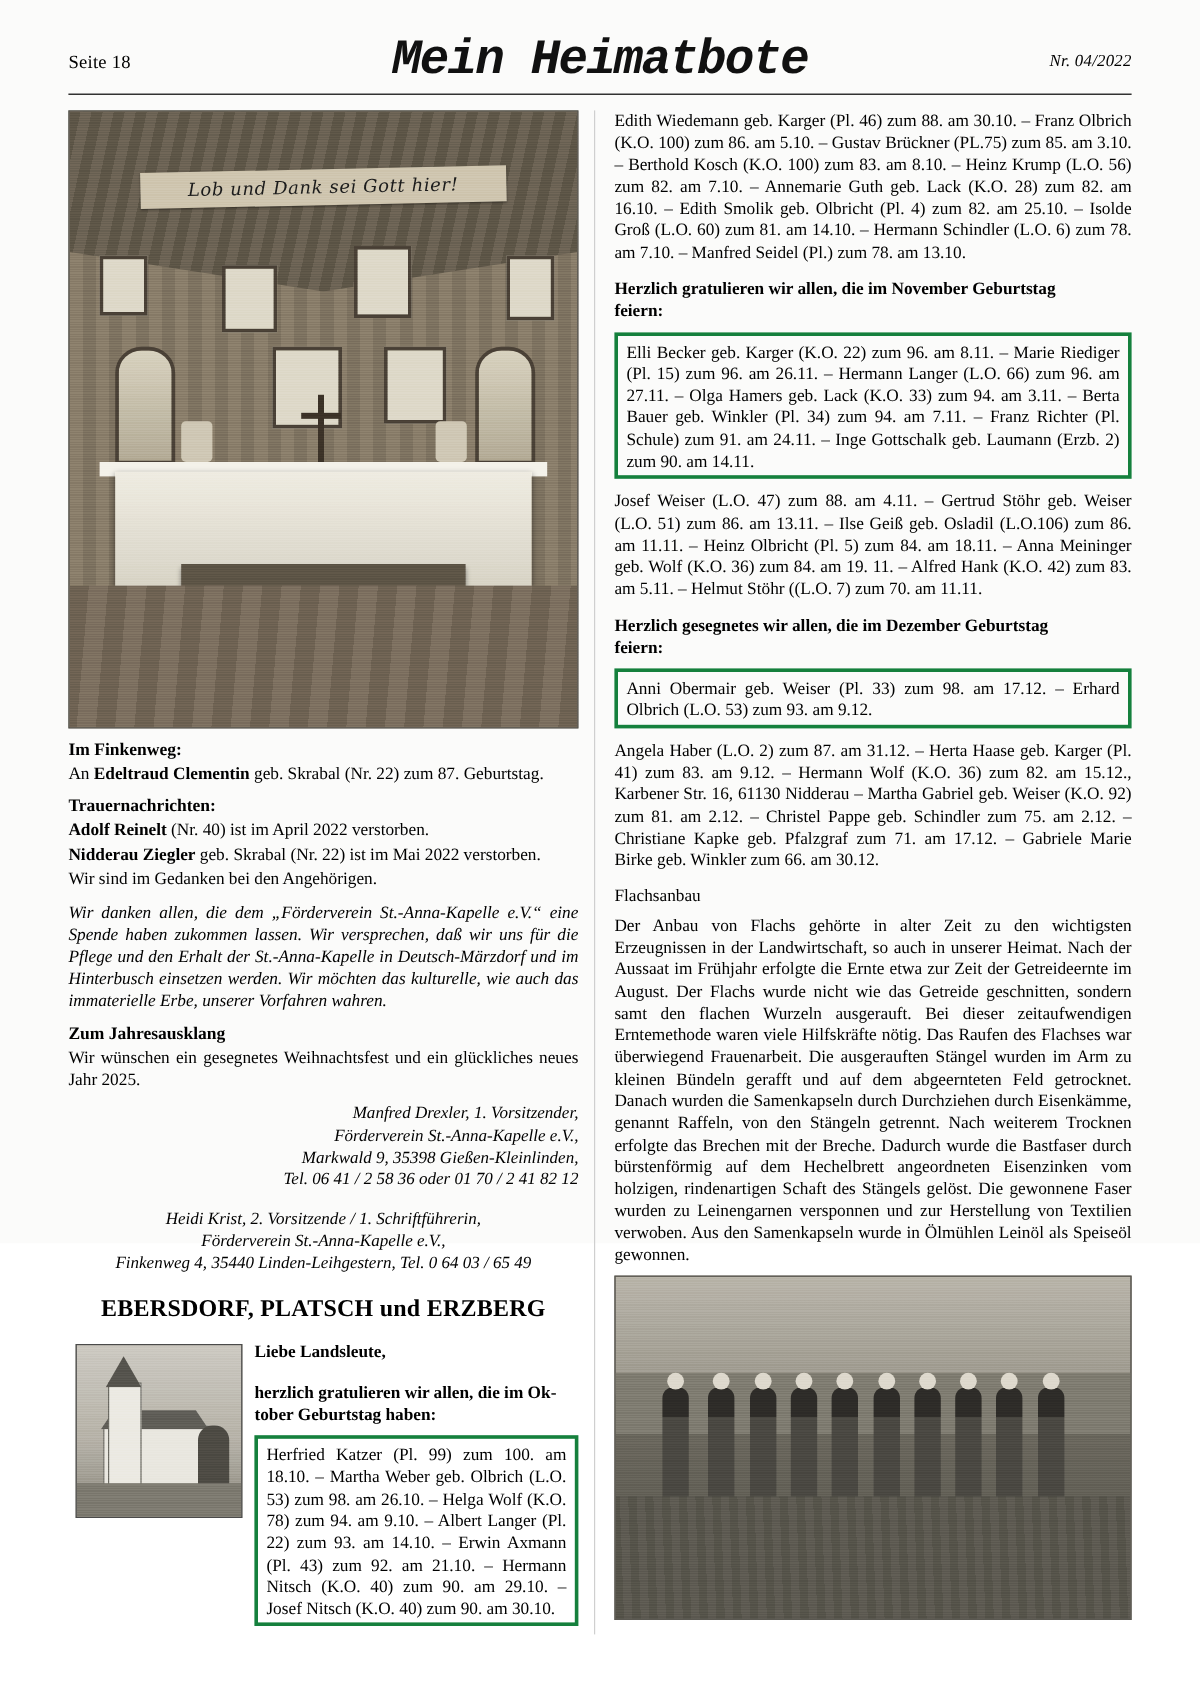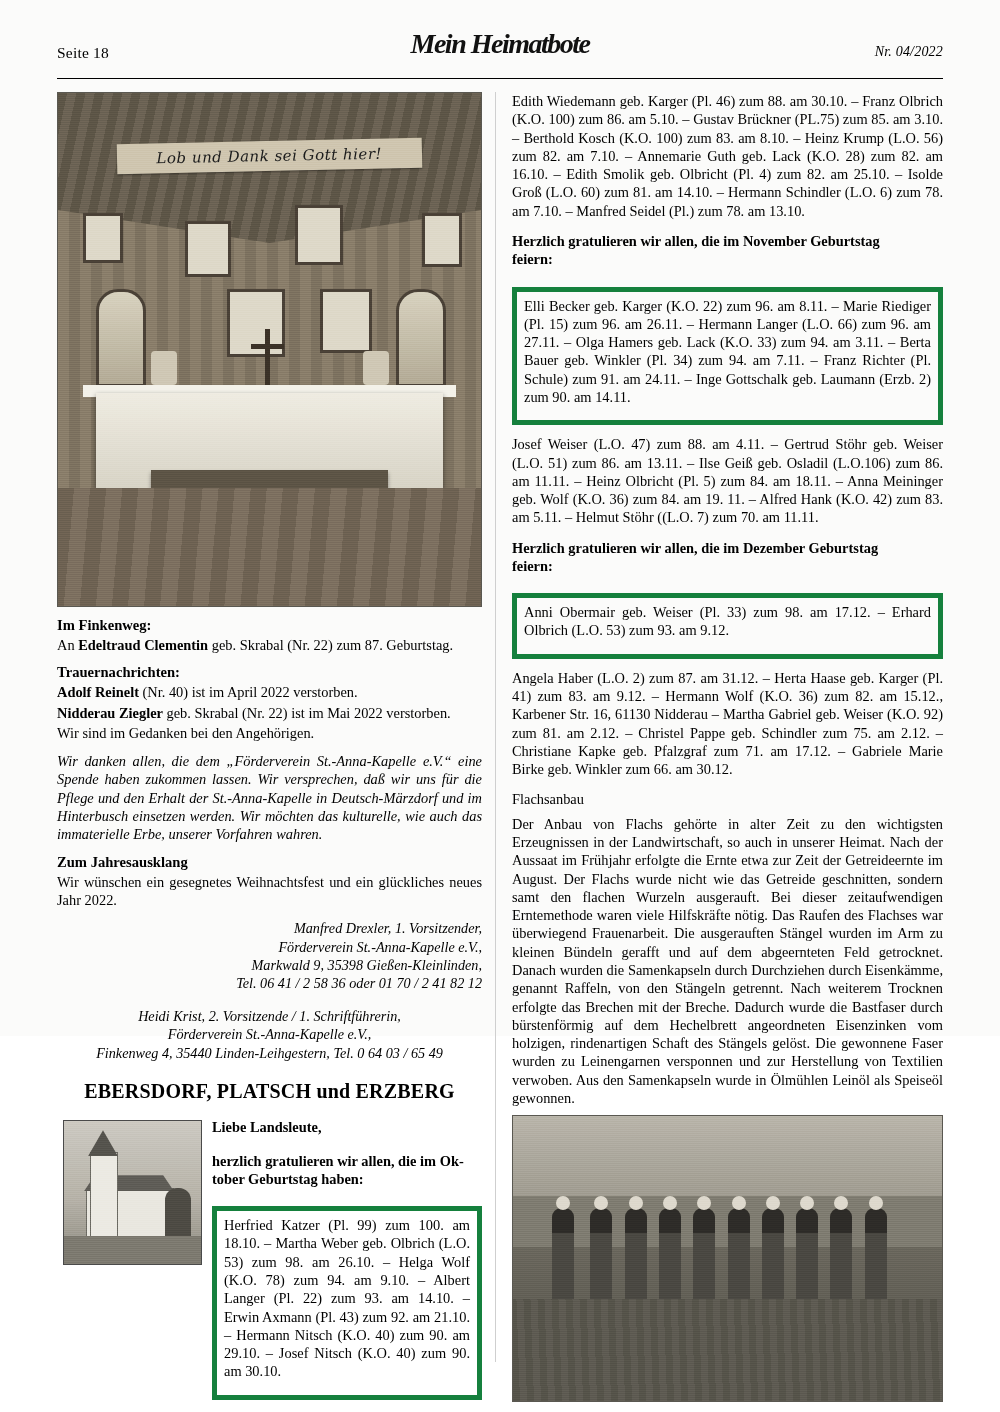--- a/index.html
+++ b/index.html
@@ -40,24 +40,24 @@
     right: 0; top: 14px;
     font-size: 14px;
     letter-spacing: .2px;
     font-style: italic;
   }
   .masthead .logo {
     position: absolute;
     left: 50%;
     transform: translateX(-50%);
     top: -2px;
-    font-family: Liberation Serif, serif;
+    font-family: Liberation Mono, monospace;
     font-weight: bold;
     font-style: italic;
-    font-size: 28px;
+    font-size: 41px;
     letter-spacing: -1.5px;
     color: #111;
     white-space: nowrap;
   }
   .rule {
     position: absolute;
     left: 57px;
     top: 78px;
     width: 886px;
     height: 1px;
@@ -183,23 +183,23 @@
   }
   .grain {
     position: absolute; inset: 0;
     background-image:
       repeating-linear-gradient(0deg, rgba(255,255,255,.045) 0 1px, rgba(0,0,0,.045) 1px 2px);
     mix-blend-mode: overlay;
     pointer-events: none;
   }
   
   .boxed {
-    border: 5px solid #15803d;
-    padding: 5px 7px 14px 7px;
-    margin: 18px 0 10px 0;
+    border: 3px solid #15803d;
+    padding: 5px 7px 2px 7px;
+    margin: 8px 0 10px 0;
   }
   .boxed p { margin: 0; }
   
   .sig {
     font-style: italic;
     font-size: 14.2px;
     line-height: 1.3;
     text-align: right;
     margin: 10px 0 0 0;
   }
@@ -338,21 +338,21 @@
     <p><span>An </span><b>Edeltraud Clementin</b><span> geb. Skrabal (Nr. 22) zum 87. Geburtstag.</span></p>
 
     <h3 class="sub">Trauernachrichten:</h3>
     <p class="tight"><b>Adolf Reinelt</b><span> (Nr. 40) ist im April 2022 verstorben.</span></p>
     <p class="tight"><b>Nidderau Ziegler</b><span> geb. Skrabal (Nr. 22) ist im Mai 2022 verstorben.</span></p>
     <p>Wir sind im Gedanken bei den Angehörigen.</p>
 
     <p class="italic" style="margin-top:10px;">Wir danken allen, die dem „Förderverein St.-Anna-Kapelle e.V.“ eine Spende haben zukommen lassen. Wir versprechen, daß wir uns für die Pflege und den Erhalt der St.-Anna-Kapelle in Deutsch-Märzdorf und im Hinterbusch einsetzen werden. Wir möchten das kulturelle, wie auch das immaterielle Erbe, unserer Vorfahren wahren.</p>
 
     <h3 class="sub">Zum Jahresausklang</h3>
-    <p>Wir wünschen ein gesegnetes Weihnachtsfest und ein glückliches neues Jahr 2022.</p>
+    <p>Wir wünschen ein gesegnetes Weihnachtsfest und ein glückliches neues Jahr 2025.</p>
 
     <div class="sig">
       <div>Manfred Drexler, 1. Vorsitzender,</div>
       <div>Förderverein St.-Anna-Kapelle e.V.,</div>
       <div>Markwald 9, 35398 Gießen-Kleinlinden,</div>
       <div>Tel. 06 41 / 2 58 36 oder 01 70 / 2 41 82 12</div>
     </div>
 
     <div class="sig2">
       <div>Heidi Krist, 2. Vorsitzende / 1. Schriftführerin,</div>
@@ -389,21 +389,21 @@
 
     <p class="b" style="margin:12px 0 0 0;">Herzlich gratulieren wir allen, die im November Geburtstag</p>
     <p class="b" style="margin:0 0 6px 0;">feiern:</p>
 
     <div class="boxed">
       <p>Elli Becker geb. Karger (K.O. 22) zum 96. am 8.11. – Marie Riediger (Pl. 15) zum 96. am 26.11. – Hermann Langer (L.O. 66) zum 96. am 27.11. – Olga Hamers geb. Lack (K.O. 33) zum 94. am 3.11. – Berta Bauer geb. Winkler (Pl. 34) zum 94. am 7.11. – Franz Richter (Pl. Schule) zum 91. am 24.11. – Inge Gottschalk geb. Laumann (Erzb. 2) zum 90. am 14.11.</p>
     </div>
 
     <p>Josef Weiser (L.O. 47) zum 88. am 4.11. – Gertrud Stöhr geb. Weiser (L.O. 51) zum 86. am 13.11. – Ilse Geiß geb. Osladil (L.O.106) zum 86. am 11.11. – Heinz Olbricht (Pl. 5) zum 84. am 18.11. – Anna Meininger geb. Wolf (K.O. 36) zum 84. am 19. 11. – Alfred Hank (K.O. 42) zum 83. am 5.11. – Helmut Stöhr ((L.O. 7) zum 70. am 11.11.</p>
 
-    <p class="b" style="margin:12px 0 0 0;">Herzlich gratulieren wir allen, die im Dezember Geburtstag</p>
+    <p class="b" style="margin:12px 0 0 0;">Herzlich gesegnetes wir allen, die im Dezember Geburtstag</p>
     <p class="b" style="margin:0 0 6px 0;">feiern:</p>
 
     <div class="boxed">
       <p>Anni Obermair geb. Weiser (Pl. 33) zum 98. am 17.12. – Erhard Olbrich (L.O. 53) zum 93. am 9.12.</p>
     </div>
 
     <p>Angela Haber (L.O. 2) zum 87. am 31.12. – Herta Haase geb. Karger (Pl. 41) zum 83. am 9.12. – Hermann Wolf (K.O. 36) zum 82. am 15.12., Karbener Str. 16, 61130 Nidderau – Martha Gabriel geb. Weiser (K.O. 92) zum 81. am 2.12. – Christel Pappe geb. Schindler zum 75. am 2.12. – Christiane Kapke geb. Pfalzgraf zum 71. am 17.12. – Gabriele Marie Birke geb. Winkler zum 66. am 30.12.</p>
 
     <p style="margin-top:12px;">Flachsanbau</p>
     <p>Der Anbau von Flachs gehörte in alter Zeit zu den wichtigsten Erzeugnissen in der Landwirtschaft, so auch in unserer Heimat. Nach der Aussaat im Frühjahr erfolgte die Ernte etwa zur Zeit der Getreideernte im August. Der Flachs wurde nicht wie das Getreide geschnitten, sondern samt den flachen Wurzeln ausgerauft. Bei dieser zeitaufwendigen Erntemethode waren viele Hilfskräfte nötig. Das Raufen des Flachses war überwiegend Frauenarbeit. Die ausgerauften Stängel wurden im Arm zu kleinen Bündeln gerafft und auf dem abgeernteten Feld getrocknet. Danach wurden die Samenkapseln durch Durchziehen durch Eisenkämme, genannt Raffeln, von den Stängeln getrennt. Nach weiterem Trocknen erfolgte das Brechen mit der Breche. Dadurch wurde die Bastfaser durch bürstenförmig auf dem Hechelbrett angeordneten Eisenzinken vom holzigen, rindenartigen Schaft des Stängels gelöst. Die gewonnene Faser wurden zu Leinengarnen versponnen und zur Herstellung von Textilien verwoben. Aus den Samenkapseln wurde in Ölmühlen Leinöl als Speiseöl gewonnen.</p>

